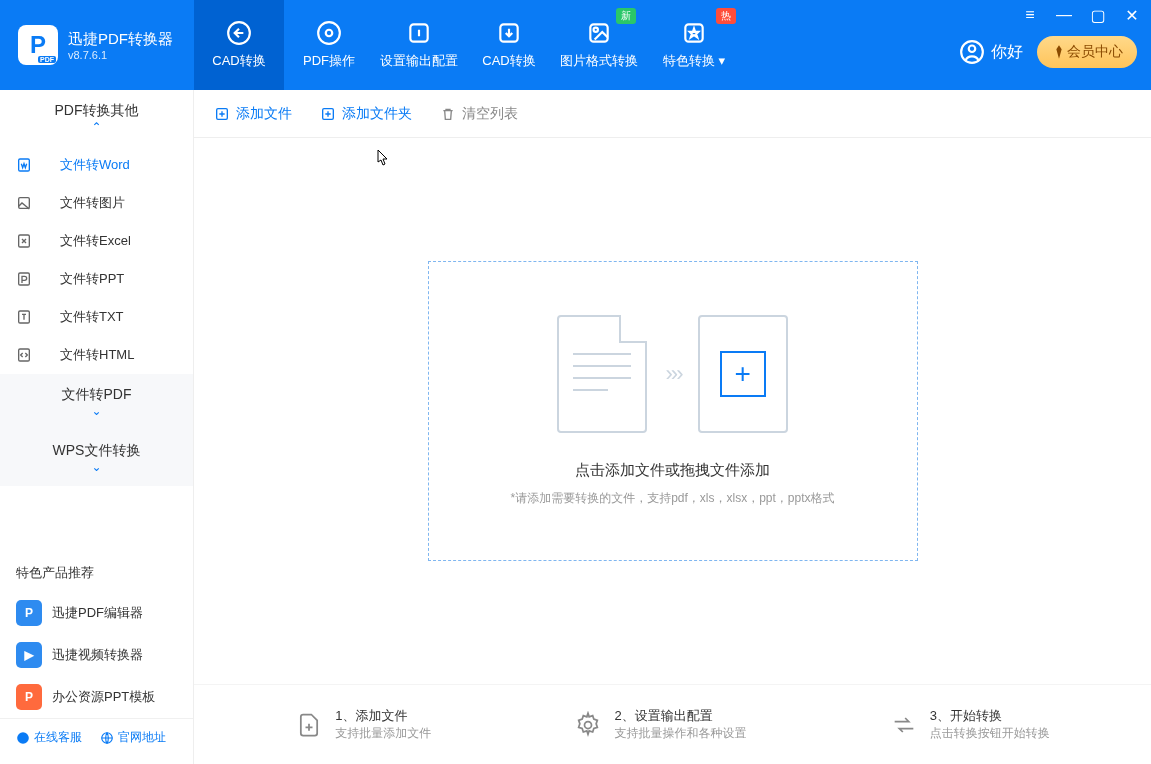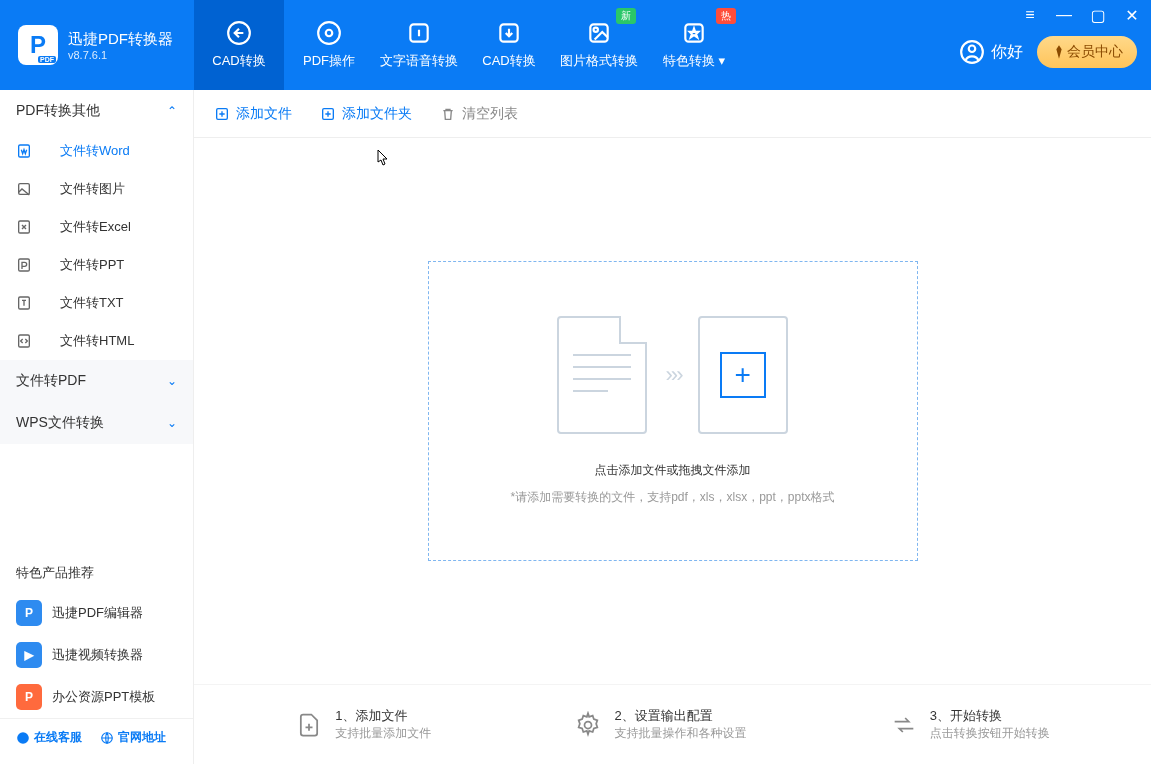--- a/index.html
+++ b/index.html
@@ -104,20 +104,21 @@
   border-right: 1px solid #eee;
   display: flex;
   flex-direction: column;
 }
 .side-group {
   padding: 12px 16px;
   font-size: 14px;
   color: #333;
   display: flex; align-items: center; justify-content: space-between;
   cursor: pointer;
+  flex-direction: column;
 }
 .side-group .chev { color: #0a7bf5; font-size: 12px; }
 .side-item {
   padding: 10px 16px 10px 16px;
   font-size: 13px;
   color: #333;
   display: flex; align-items: center; gap: 28px;
   cursor: pointer;
 }
 .side-item.active { color: #0a7bf5; }
@@ -135,21 +136,20 @@
   width: 26px; height: 26px;
   border-radius: 5px;
   display: flex; align-items: center; justify-content: center;
   color: #fff; font-size: 12px; font-weight: bold;
 }
 .footer-links {
   display: flex; gap: 18px;
   padding: 10px 16px;
   font-size: 12px;
   border-top: 1px solid #f0f0f0;
-  font-weight: bold;
 }
 .footer-links a { display: flex; align-items: center; gap: 4px; color: #0a7bf5; text-decoration: none; cursor: pointer; }
 
 .content { flex: 1; display: flex; flex-direction: column; }
 .toolbar {
   height: 48px;
   display: flex; align-items: center;
   padding: 16px 20px;
   gap: 28px;
   border-bottom: 1px solid #eee;
@@ -191,21 +191,21 @@
 .doc-lines { position: absolute; left: 14px; right: 14px; top: 36px; }
 .doc-lines div { height: 2px; background: #cbd5df; margin-bottom: 10px; }
 .plus-shape { display: flex; align-items: center; justify-content: center; }
 .plus-inner {
   width: 46px; height: 46px;
   border: 2px solid #0a7bf5;
   display: flex; align-items: center; justify-content: center;
   color: #0a7bf5; font-size: 28px; font-weight: 300;
 }
 .arrows { color: #cbd5df; font-size: 22px; letter-spacing: -4px; }
-.dz-title { font-size: 12px; color: #333; margin-bottom: 10px; }
+.dz-title { font-size: 15px; color: #333; margin-bottom: 10px; }
 .dz-sub { font-size: 12px; color: #999; }
 
 .steps {
   height: 80px;
   display: flex;
   align-items: center;
   justify-content: space-around;
   padding: 0 40px;
   border-top: 1px solid #f4f4f4;
   gap: 21px;
@@ -248,21 +248,21 @@
           <circle cx="12" cy="12" r="10"></circle>
           <circle cx="12" cy="12" r="3"></circle>
         </svg>
       <span>PDF操作</span>
     </div>
     <div class="nav-tab">
       <svg viewBox="0 0 24 24" fill="none" stroke="#fff" stroke-width="2">
           <rect x="4" y="4" width="16" height="16" rx="3"></rect>
           <path d="M8 12v0M12 9v6M16 12v0"></path>
         </svg>
-      <span>文字语音转换</span>
+      <span>设置输出配置</span>
     </div>
     <div class="nav-tab">
       <svg viewBox="0 0 24 24" fill="none" stroke="#fff" stroke-width="2">
           <rect x="4" y="4" width="16" height="16" rx="3"></rect>
           <path d="M12 8v6M9 12l3 3 3-3"></path>
         </svg>
       <span>CAD转换</span>
     </div>
     <div class="nav-tab">
       <span class="badge green">新</span>

